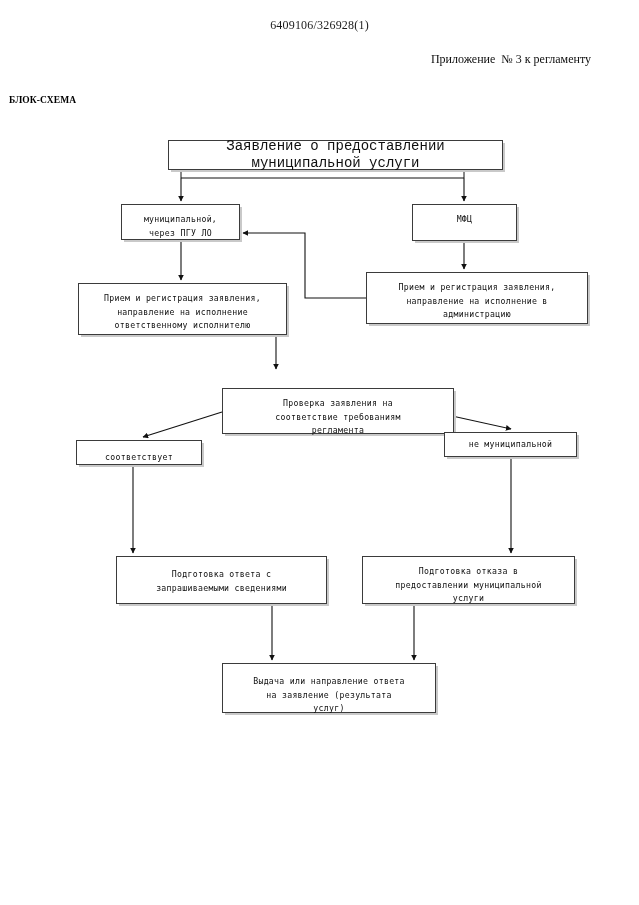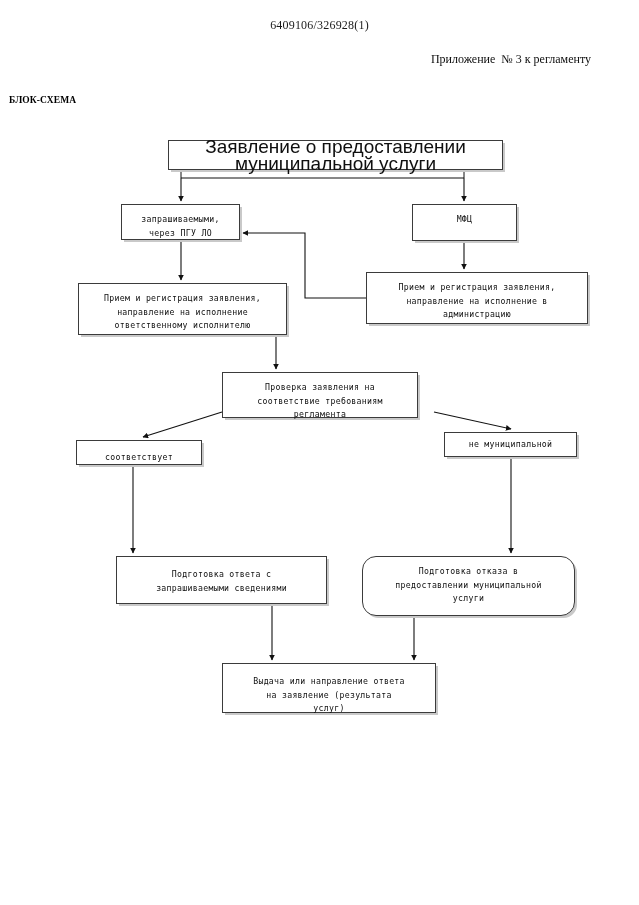--- a/index.html
+++ b/index.html
@@ -71,22 +71,22 @@
     text-align: center;
     color: #0f0f0f;
   }
   .node .txt {
     display: block;
     white-space: pre-line;
   }
 
   
   .node.serif .txt {
-    font-family: Liberation Sans, sans-serif;
-    font-size: 19px;
+    font-family: Liberation Mono, monospace;
+    font-size: 14px;
     line-height: 17px;
   }
   
   .node.mono .txt {
     font-family: "DejaVu Sans Mono", monospace;
     font-size: 8.2px;
     line-height: 13.5px;
     letter-spacing: 0.3px;
   }
   .pad-top-8 { padding-top: 8px; }
@@ -139,60 +139,60 @@
 
     <path d="M 414 604 L 414 660" marker-end="url(#arw)"></path>
   </g>
 </svg>
 
 <div class="node serif center-v" style="left:168px; top:140px; width:335px; height:30px;">
   <span class="txt">Заявление о предоставлении муниципальной услуги</span>
 </div>
 
 <div class="node mono pad-top-8" style="left:121px; top:204px; width:119px; height:36px;">
-  <span class="txt">запрашиваемыми,
+  <span class="txt">муниципальной,
 через ПГУ ЛО</span>
 </div>
 
 <div class="node mono pad-top-8" style="left:412px; top:204px; width:105px; height:37px;">
   <span class="txt">МФЦ</span>
 </div>
 
 <div class="node mono pad-top-8" style="left:78px; top:283px; width:209px; height:52px;">
   <span class="txt">Прием и регистрация заявления,
 направление на исполнение
 ответственному исполнителю</span>
 </div>
 
 <div class="node mono pad-top-8" style="left:366px; top:272px; width:222px; height:52px;">
   <span class="txt">Прием и регистрация заявления,
 направление на исполнение в
 администрацию</span>
 </div>
 
-<div class="node mono pad-top-8" style="left:222px; top:372px; width:196px; height:46px;">
+<div class="node mono pad-top-8" style="left:222px; top:388px; width:232px; height:46px;">
   <span class="txt">Проверка заявления на
 соответствие требованиям
 регламента</span>
 </div>
 
 <div class="node mono center-v" style="left:76px; top:440px; width:126px; height:25px;align-items:flex-end;">
   <span class="txt">соответствует</span>
 </div>
 
 <div class="node mono center-v" style="left:444px; top:432px; width:133px; height:25px;">
   <span class="txt">не  муниципальной</span>
 </div>
 
 <div class="node mono pad-top-9" style="left:116px; top:556px; width:211px; height:48px;">
   <span class="txt">Подготовка ответа с
 запрашиваемыми сведениями</span>
 </div>
 
-<div class="node mono pad-top-8" style="left:362px; top:556px; width:213px; height:60px;border-radius:14px;">
+<div class="node mono pad-top-8" style="left:362px; top:556px; width:213px; height:48px;">
   <span class="txt">Подготовка отказа в
 предоставлении муниципальной
 услуги</span>
 </div>
 
 <div class="node mono pad-top-9" style="left:222px; top:663px; width:214px; height:50px;">
   <span class="txt">Выдача или направление ответа
 на заявление (результата
 услуг)</span>
 </div>

